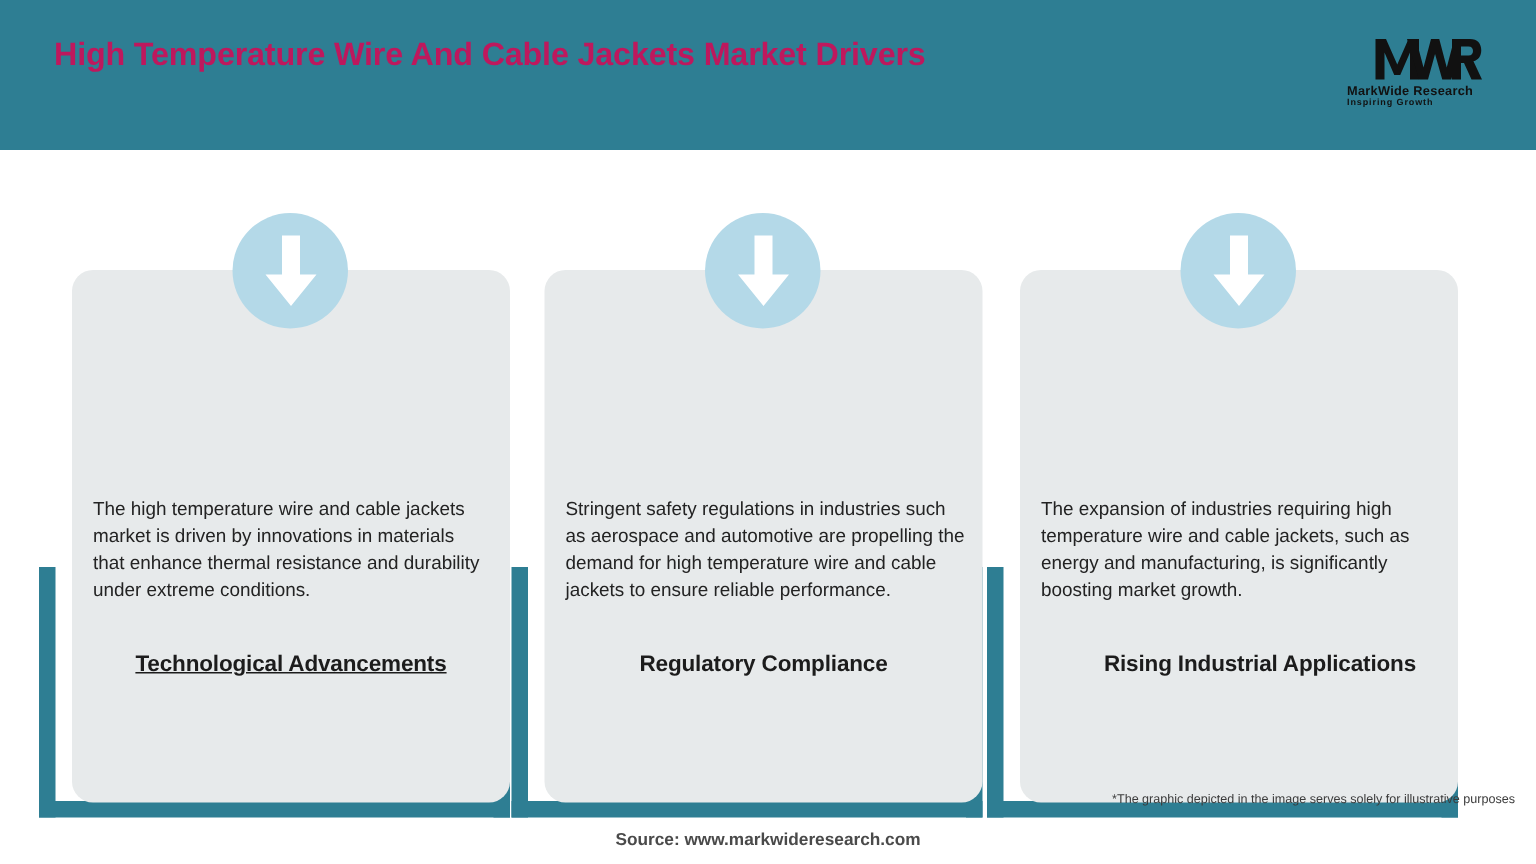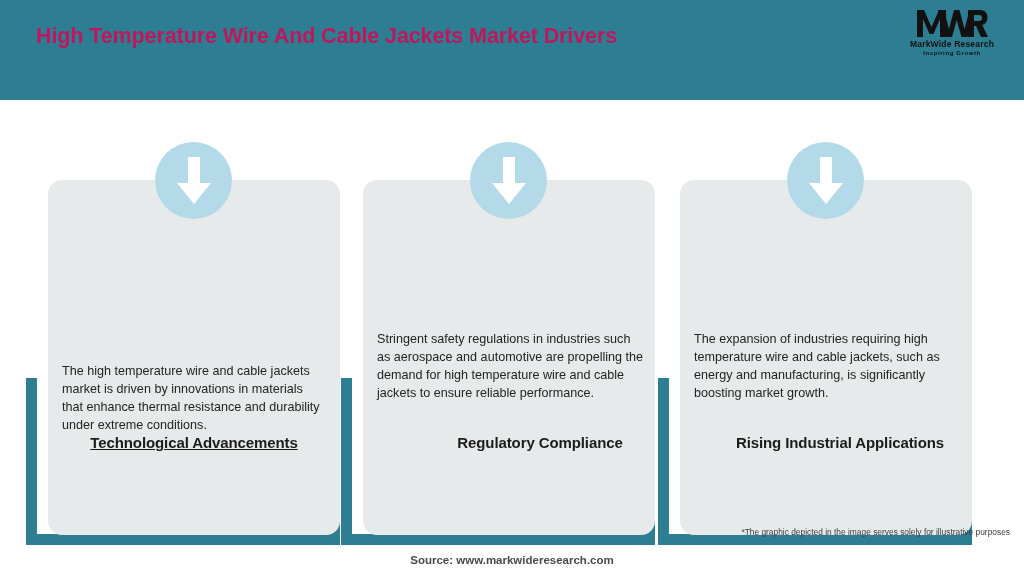--- a/index.html
+++ b/index.html
@@ -37,24 +37,23 @@
     font-weight: bold;
     color: #be185d;
     letter-spacing: -0.1px;
     white-space: nowrap;
   }
 
   
   .logo {
     position: absolute;
     right: 18px;
-    top: 8px;
+    top: 24px;
     width: 108px;
     height: 54px;
-    text-align: center;
   }
   .logo-mark {
     display: block;
     margin: 0 auto;
   }
   .logo-name {
     display: block;
     font-size: 8.5px;
     font-weight: bold;
     color: #111111;
@@ -168,33 +167,33 @@
       <path d="M52 2 L64 2 C69 2 71.5 5 71.5 9.5 C71.5 13.3 69.6 16 66.3 16.9 L72 29 L65 29 L60 18 L58 18 L58 29 L52 29 Z M58 7 L58 13 L63 13 C65 13 66 11.8 66 10 C66 8.2 65 7 63 7 Z" fill="#111111"></path>
     </svg>
     <span class="logo-name">MarkWide Research</span>
     <span class="logo-tag">Inspiring Growth</span>
   </div>
 
   <div class="card-group">
     <div class="card-frame" style="left:26px; top:378px; width:314px; height:167px;"></div>
     <div class="card" style="left:48px; top:180px; width:292px; height:355px;">
       <div class="card-title" style="top:254px; left:0; width:292px;text-decoration:underline;">Technological Advancements</div>
-      <div class="card-body" style="left:14px; top:150px; width:262px;margin-top:32px;">The high temperature wire and cable jackets market is driven by innovations in materials that enhance thermal resistance and durability under extreme conditions.</div>
+      <div class="card-body" style="left:14px; top:150px; width:262px;">The high temperature wire and cable jackets market is driven by innovations in materials that enhance thermal resistance and durability under extreme conditions.</div>
     </div>
     <div class="badge" style="left:155px; top:142px;">
       <svg width="38" height="50" viewBox="0 0 38 50">
         <path d="M13 1 L25 1 L25 27 L36 27 L19 48 L2 27 L13 27 Z" fill="#ffffff"></path>
       </svg>
     </div>
   </div>
 
   <div class="card-group">
     <div class="card-frame" style="left:341px; top:378px; width:314px; height:167px;"></div>
     <div class="card" style="left:363px; top:180px; width:292px; height:355px;">
-      <div class="card-title" style="top:254px; left:0; width:292px;padding-left:31px;">Regulatory Compliance</div>
+      <div class="card-title" style="top:254px; left:0; width:292px;">Regulatory Compliance</div>
       <div class="card-body" style="left:14px; top:150px; width:268px;">Stringent safety regulations in industries such as aerospace and automotive are propelling the demand for high temperature wire and cable jackets to ensure reliable performance.</div>
     </div>
     <div class="badge" style="left:470px; top:142px;">
       <svg width="38" height="50" viewBox="0 0 38 50">
         <path d="M13 1 L25 1 L25 27 L36 27 L19 48 L2 27 L13 27 Z" fill="#ffffff"></path>
       </svg>
     </div>
   </div>
 
   <div class="card-group">

